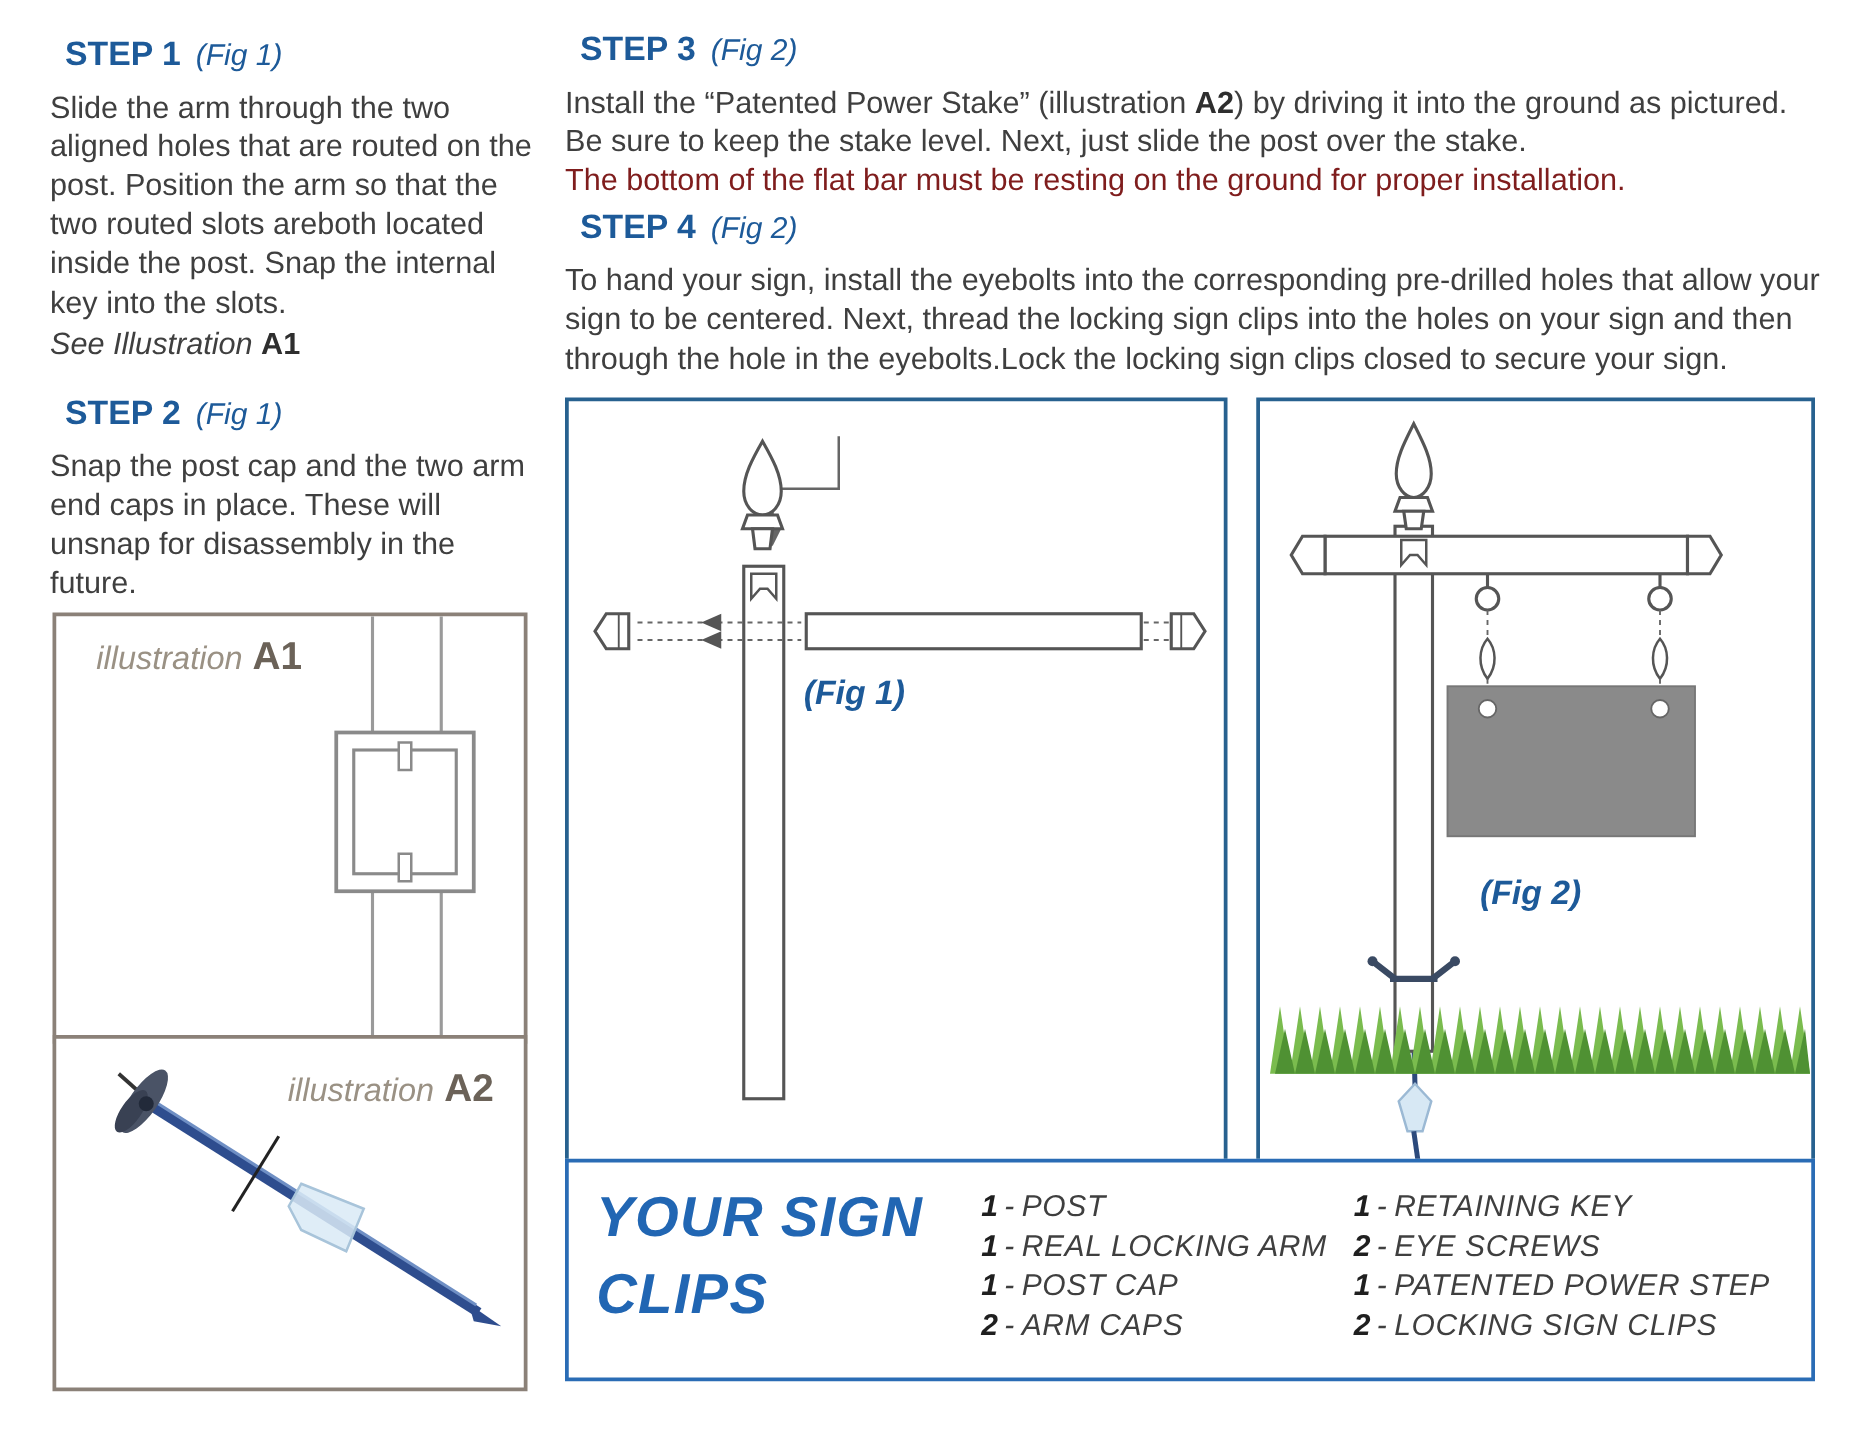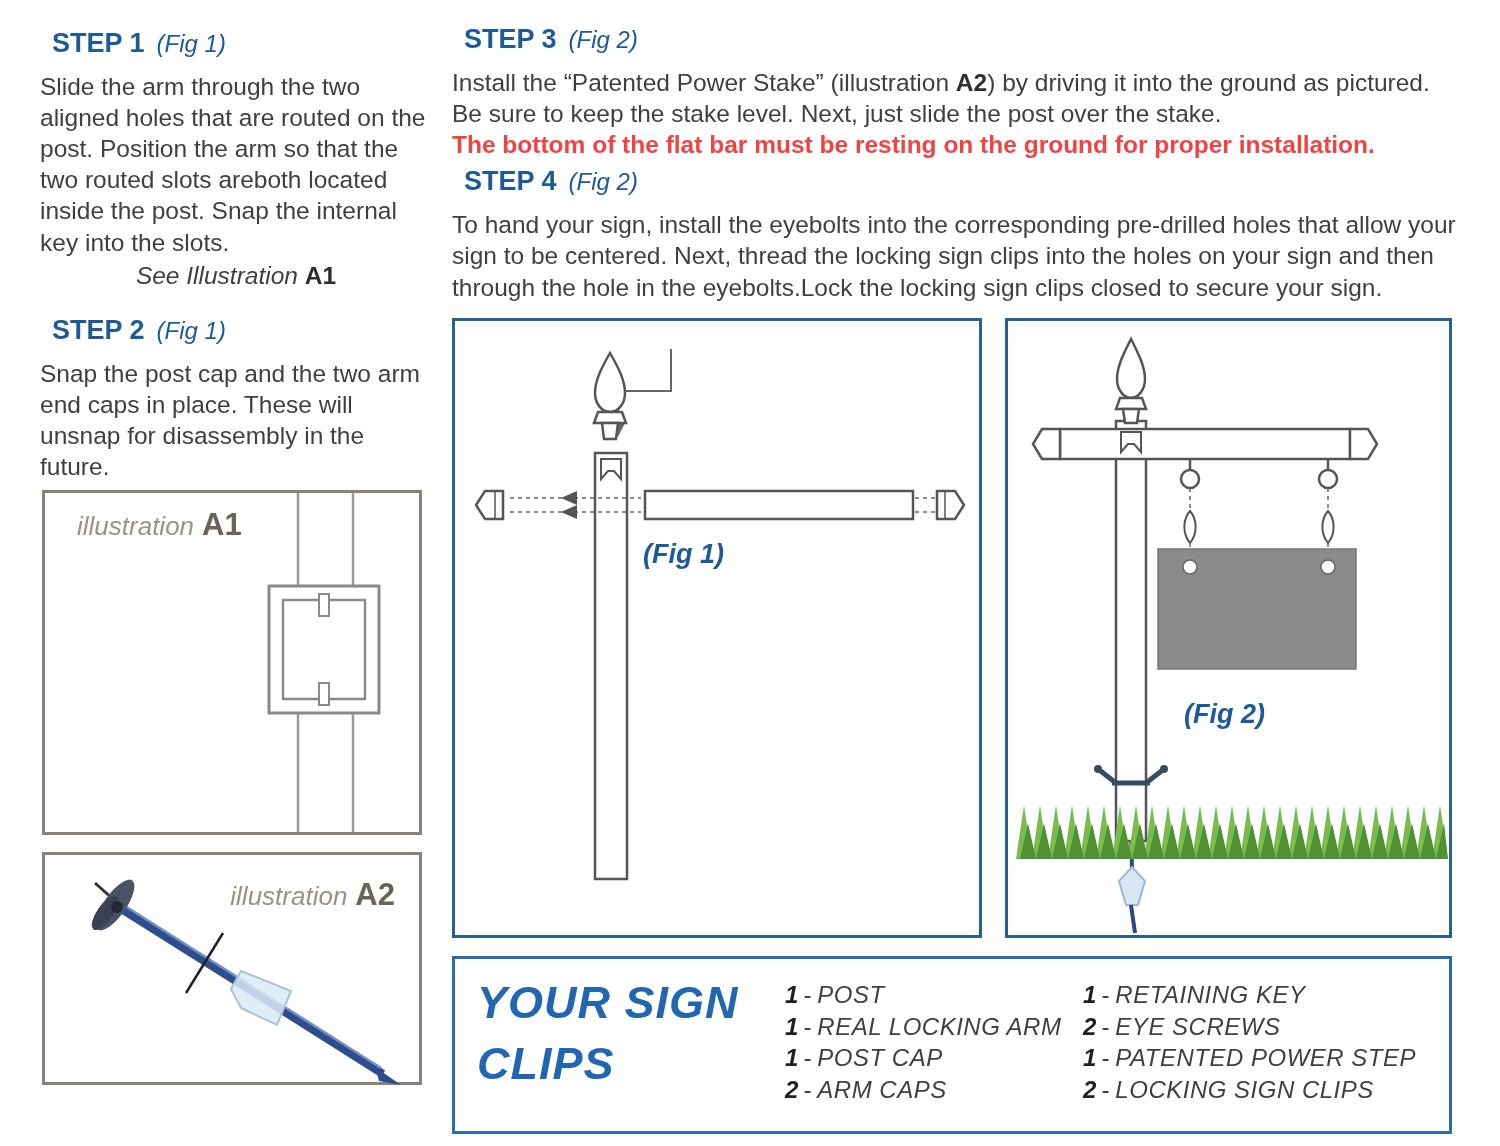--- a/index.html
+++ b/index.html
@@ -4,52 +4,52 @@
 <style>
   * { box-sizing: border-box; }
   html,body { margin:0; padding:0; background:#fff; }
   .page {
     position:relative; width:1500px; height:1146px; background:#ffffff;
     font-family:"Liberation Sans", sans-serif; overflow:hidden;
   }
   .step-heading { margin:12px; font-size:27px; font-weight:bold; color:#1d5a99; }
   .fig-ref { font-size:24px; font-style:italic; font-weight:normal; color:#1d5a99; margin-left:12px; }
   .body-text { margin:5px 0 0 0; font-size:24.5px; line-height:1.27; color:#3f3f3f; }
-  .see-line { margin:2px 0 0 0; font-size:24.5px; line-height:1.27; color:#3f3f3f; font-style:italic;text-align:center; }
+  .see-line { margin:2px 0 0 0; font-size:24.5px; line-height:1.27; color:#3f3f3f; font-style:italic; }
   .see-ref { font-style:normal; font-weight:bold; color:#2e2e2e; }
-  .bold-sentence { display:block; font-weight:bold; color:#ef4444; }
+  .bold-sentence { display:block; font-weight:normal; color:#7f1d1d; }
   .inline-ref { font-weight:bold; color:#2e2e2e; }
 
   .left-col  { position:absolute; left:40px;  top:16px; width:392px; }
   .right-col { position:absolute; left:452px; top:12px; width:1012px; }
   .mt { margin-top:24px; }
 
   .illus-box {
     position:absolute; border:3px solid #8b8178; background:#fff;
   }
   .illus-a1 { left:42px; top:490px; width:380px; height:345px; }
-  .illus-a2 { left:42px; top:852px; width:380px; height:233px; }
+  .illus-a2 { left:42px; top:828px; width:380px; height:285px; }
   .illus-label { position:absolute; font-size:26px; color:#9a9184; font-style:italic; }
   .illus-label .illus-ref { font-style:normal; font-weight:bold; font-size:31px; color:#6b6258; margin-left:8px; }
   .illus-a1 .illus-label { left:32px; top:14px; }
   .illus-a2 .illus-label { right:24px; top:22px; }
   .illus-box svg { position:absolute; left:0; top:0; }
 
   .fig-box {
     position:absolute; border:3px solid #27618f; background:#fff;
   }
   .fig1-box { left:452px;  top:318px; width:530px; height:620px; }
   .fig2-box { left:1005px; top:318px; width:447px; height:620px; }
   .fig-caption { position:absolute; font-size:27px; font-weight:bold; font-style:italic; color:#1d5a99; }
   .fig1-box .fig-caption { left:188px; top:218px; }
   .fig2-box .fig-caption { left:176px; top:378px; }
   .fig-box svg { position:absolute; left:0; top:0; }
 
   .parts-box {
-    position:absolute; left:452px; top:956px; width:1000px; height:178px;
+    position:absolute; left:452px; top:927px; width:1000px; height:178px;
     border:3px solid #2a6cb5; background:#fff;
   }
   .parts-title {
     position:absolute; left:22px; top:14px;
     font-size:45px; font-weight:bold; font-style:italic; color:#2166b3;
     line-height:1.35; letter-spacing:1px;
   }
   .parts-col { position:absolute; top:20px; }
   .parts-col-1 { left:330px; }
   .parts-col-2 { left:628px; }

